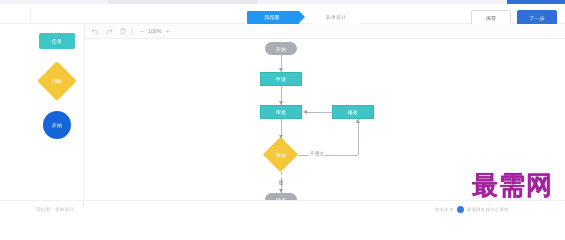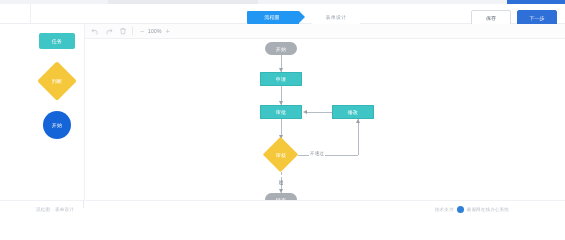--- a/index.html
+++ b/index.html
@@ -270,20 +270,21 @@
     <div class="arrow arrow-up" style="left:270.5px;top:80px;"></div>
     <div class="edge-label" style="left:224px;top:112px;">不通过</div>
 
     <div class="edge edge-v" style="left:196px;top:133px;height:21px;"></div>
     <div class="arrow arrow-down" style="left:193.5px;top:150px;"></div>
     <div class="edge-label-v" style="left:193px;top:136px;">通过</div>
 
     <div class="node node-end" style="left:180px;top:154px;">结束</div>
   </div>
 
+  <div class="watermark">最需网</div>
 
   <div class="bottombar">
     <div class="bb-divider"></div>
     <div class="bb-left">
       <span>流程图</span>
       <span>表单设计</span>
     </div>
     <div class="bb-right">
       <span>技术支持</span>
       <span class="bb-logo"></span>

